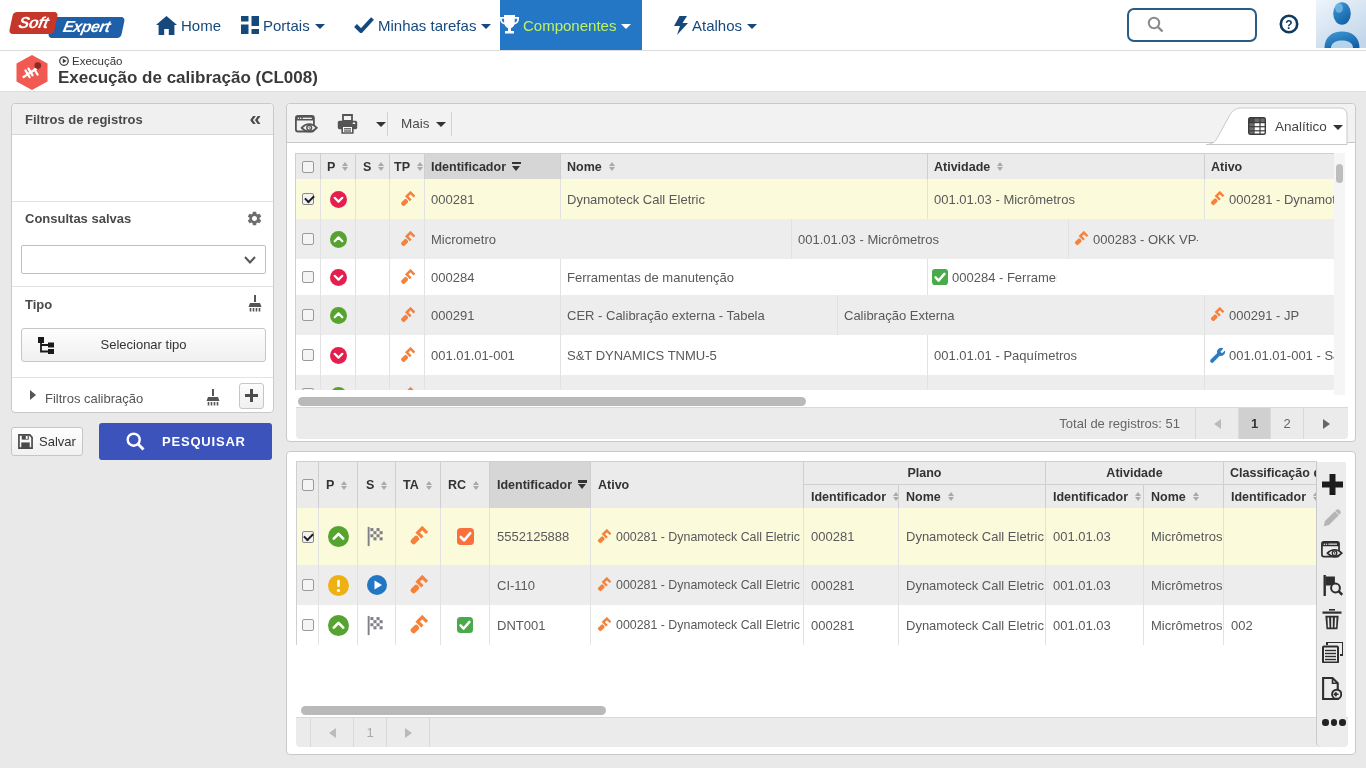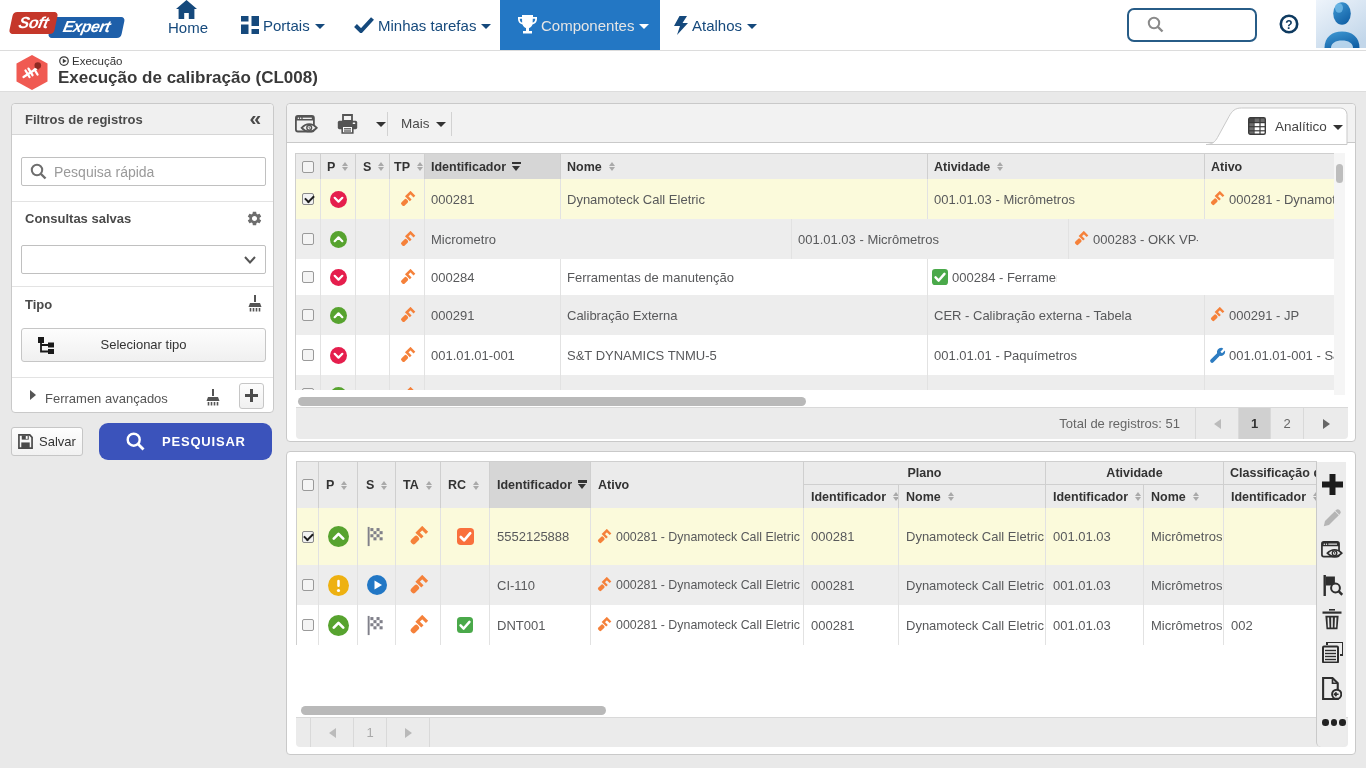--- a/index.html
+++ b/index.html
@@ -7,21 +7,21 @@
   body { font-family:"Liberation Sans", sans-serif; background:#e9e9e9; }
   #app { position:relative; width:1366px; height:768px; }
   .abs { position:absolute; }
 
   
   #navbar { position:absolute; left:0; top:0; width:1366px; height:51px; background:#fff; border-bottom:1px solid #dcdcdc; }
   .navitem { position:absolute; top:0; height:50px; display:flex; align-items:center; color:#15497c; font-size:15px; }
   .navitem svg { display:block; }
   .navlbl { margin-left:4px; }
   .caret { width:0; height:0; border-left:5px solid transparent; border-right:5px solid transparent; border-top:5.5px solid #15497c; margin-left:5px; margin-top:2px; }
-  #nav-comp { background:#2377c4; color:#e5e5e5; padding:0 11px 0 18px; }
+  #nav-comp { background:#2377c4; color:#bef264; padding:0 11px 0 0; }
   #nav-comp .caret { border-top-color:#fff; }
   
   #logo { position:absolute; left:9px; top:12px; width:116px; height:27px; }
   .logobox { position:absolute; transform:skewX(-12deg); border-radius:4px; color:#fff; font-style:italic; font-weight:bold; font-size:16px; text-align:center; letter-spacing:-0.5px; }
   #logo-soft { left:2px; top:0; width:45px; height:22px; line-height:21px; background:#c5372a; z-index:2; }
   #logo-exp  { left:41px; top:5px; width:73px; height:21px; line-height:20px; background:#1e5fa9; z-index:1; }
   
   #nav-search { position:absolute; left:1127px; top:8px; width:130px; height:34px; border:2px solid #275c87; border-radius:7px; background:#fff; }
   
   #avatar { position:absolute; right:0; top:0; width:50px; height:48px; }
@@ -38,21 +38,21 @@
   #sidebar { left:11px; top:103px; width:263px; height:310px; }
   #sb-head { height:31px; background:#f0f0f0; border-bottom:1px solid #d6d6d6; border-radius:4px 4px 0 0; line-height:30px; }
   #sb-head .t { margin-left:13px; font-size:13px; font-weight:bold; color:#4a4a4a; }
   #sb-head .c { float:right; margin-right:10px; font-size:21px; font-weight:bold; color:#4a4a4a; letter-spacing:-2px; line-height:28px; }
   .sb-input { position:absolute; left:9px; width:245px; height:29px; border:1px solid #c0c0c0; background:#fff; border-radius:2px; }
   .sb-lbl { position:absolute; left:13px; font-size:13px; font-weight:bold; color:#4a4a4a; }
   .sb-div { position:absolute; left:0; width:261px; border-top:1px solid #e3e3e3; }
   .ricon { position:absolute; right:10px; }
   #sel-tipo { position:absolute; left:9px; top:224px; width:245px; height:34px; border:1px solid #c6c6c6; border-radius:3px; background:linear-gradient(#fdfdfd,#f0f0f0); font-size:13px; color:#333; text-align:center; line-height:32px; }
   #btn-salvar { position:absolute; left:11px; top:427px; width:72px; height:29px; background:linear-gradient(#fefefe,#f1f1f1); border:1px solid #c6c6c6; border-radius:3px; font-size:13px; color:#333; display:flex; align-items:center; justify-content:center; gap:6px; }
-  #btn-pesq { position:absolute; left:99px; top:423px; width:173px; height:37px; background:#3b53bb; border-radius:9px; color:#fff; font-weight:bold; font-size:13px; display:flex; align-items:center; letter-spacing:0.8px; }
+  #btn-pesq { position:absolute; left:99px; top:423px; width:173px; height:37px; background:#3b53bb; border-radius:3px; color:#fff; font-weight:bold; font-size:13px; display:flex; align-items:center; letter-spacing:0.8px; }
 
   
   #panel1 { left:286px; top:103px; width:1070px; height:339px; }
   #panel2 { left:286px; top:451px; width:1070px; height:304px; }
   #toolbar1 { position:absolute; left:0; top:0; width:1068px; height:39px; background:#f2f2f2; border-bottom:1px solid #c9c9c9; border-radius:4px 4px 0 0; }
   .tsep { position:absolute; top:8px; height:24px; border-left:1px solid #d2d2d2; }
 
   
   .tbl { position:absolute; font-size:13px; color:#58595b; }
   .trow { display:flex; }
@@ -117,21 +117,21 @@
           <path d="M7.5 5.5 L15 10 L7.5 14.5 Z" fill="#fff"></path>
         </g>
     </defs>
   </svg>
 
   <div id="navbar">
     <div id="logo">
       <div class="logobox" id="logo-soft">Soft</div>
       <div class="logobox" id="logo-exp">Expert</div>
     </div>
-    <div class="navitem" style="left:164px;flex-direction:column;">
+    <div class="navitem" style="left:156px;">
       <svg width="21" height="19" viewBox="0 0 21 19">
           <path d="M10.5 0 L21 9 h-2.6 v10 h-5.6 v-6 h-4.6 v6 H2.6 V9 H0 Z" fill="#15497c"></path>
         </svg>
       <span class="navlbl">Home</span>
     </div>
     <div class="navitem" style="left:241px;">
       <svg width="18" height="18" viewBox="0 0 18 18">
           <path d="M0 0 h7.5 v5.5 H0 Z M10.5 0 H18 V10 h-7.5 Z M0 8.5 h7.5 V18 H0 Z M10.5 13 H18 v5 h-7.5 Z" fill="#15497c"></path>
         </svg>
       <span class="navlbl">Portais</span>
@@ -204,27 +204,20 @@
           <circle cx="6" cy="6" r="5.1" fill="none" stroke="#3a3a3a" stroke-width="1.5"></circle>
           <path d="M4.6 3.4 L9.2 6 L4.6 8.6 Z" fill="#3a3a3a"></path>
         </svg>
       Execução
     </div>
     <div id="pgtitle">Execução de calibração (CL008)</div>
   </div>
 
   <div class="panel" id="sidebar">
     <div id="sb-head"><span class="t">Filtros de registros</span><span class="c">«&nbsp;</span></div>
-    <div class="sb-input" style="top:53px;">
-      <svg width="17" height="17" viewBox="0 0 17 17" style="position:absolute;left:8px;top:5px;">
-          <circle cx="7" cy="7" r="5.2" fill="none" stroke="#6e6e6e" stroke-width="2"></circle>
-          <line x1="11" y1="11" x2="15.5" y2="15.5" stroke="#6e6e6e" stroke-width="2.4"></line>
-        </svg>
-      <span style="position:absolute;left:32px;top:6px;font-size:14px;color:#9a9a9a;">Pesquisa rápida</span>
-    </div>
     <div class="sb-div" style="top:97px;"></div>
     <div class="sb-lbl" style="top:107px;">Consultas salvas</div>
     <svg class="ricon" width="17" height="17" viewBox="0 0 24 24" style="top:106px;">
         <path d="M19.14 12.94c.04-.3.06-.61.06-.94 0-.32-.02-.64-.07-.94l2.03-1.58c.18-.14.23-.41.12-.61l-1.92-3.32c-.12-.22-.37-.29-.59-.22l-2.39.96c-.5-.38-1.03-.7-1.62-.94l-.36-2.54c-.04-.24-.24-.41-.48-.41h-3.84c-.24 0-.43.17-.47.41l-.36 2.54c-.59.24-1.13.57-1.62.94l-2.39-.96c-.22-.08-.47 0-.59.22L2.74 8.87c-.12.21-.08.47.12.61l2.03 1.58c-.05.3-.09.63-.09.94s.02.64.07.94l-2.03 1.58c-.18.14-.23.41-.12.61l1.92 3.32c.12.22.37.29.59.22l2.39-.96c.5.38 1.03.7 1.62.94l.36 2.54c.05.24.24.41.48.41h3.84c.24 0 .44-.17.47-.41l.36-2.54c.59-.24 1.13-.56 1.62-.94l2.39.96c.22.08.47 0 .59-.22l1.92-3.32c.12-.22.07-.47-.12-.61l-2.01-1.58zM12 15.6c-1.98 0-3.6-1.62-3.6-3.6s1.62-3.6 3.6-3.6 3.6 1.62 3.6 3.6-1.62 3.6-3.6 3.6z" fill="#6d6d6d"></path>
       </svg>
     <div class="sb-input" style="top:141px;">
       <svg width="12" height="8" viewBox="0 0 12 8" style="position:absolute;right:9px;top:10px;">
           <path d="M1 1 L6 6.5 L11 1" fill="none" stroke="#555" stroke-width="2"></path>
         </svg>
     </div>
@@ -246,21 +239,21 @@
             <rect x="0" y="0" width="6" height="6"></rect>
             <rect x="10" y="5.5" width="6" height="5"></rect>
             <rect x="10" y="12" width="6" height="5"></rect>
           </g>
           <path d="M3 6 V14.5 H10 M3 8 H10" fill="none" stroke="#1a1a1a" stroke-width="1.8"></path>
         </svg>
       Selecionar tipo
     </div>
     <div class="sb-div" style="top:273px;"></div>
     <div style="position:absolute;left:18px;top:286px;width:0;height:0;border-top:5px solid transparent;border-bottom:5px solid transparent;border-left:6px solid #555;"></div>
-    <div class="sb-lbl" style="left:33px;top:287px;font-weight:normal;color:#555;">Ferramen avançados</div>
+    <div class="sb-lbl" style="left:33px;top:287px;font-weight:normal;color:#555;">Filtros calibração</div>
     <svg width="16" height="17" viewBox="0 0 16 17" style="position:absolute;right:52px;top:285px;">
         <path d="M7 0 h2 v7 h-2 Z" fill="#555"></path>
         <path d="M3 8 h10 l1.5 4 h-13 Z" fill="#555"></path>
         <g stroke="#555" stroke-width="1.6">
           <line x1="3.5" y1="13" x2="3.5" y2="16.5"></line>
           <line x1="6.5" y1="13" x2="6.5" y2="16.5"></line>
           <line x1="9.5" y1="13" x2="9.5" y2="16.5"></line>
           <line x1="12.5" y1="13" x2="12.5" y2="16.5"></line>
         </g>
       </svg>
@@ -419,22 +412,22 @@
               <use href="#circup"></use>
             </svg>
           </div>
         <div class="tc" style="width:34px;"></div>
         <div class="tc" style="width:35px;justify-content:center;">
             <svg width="17" height="17" viewBox="0 0 20 20">
               <use href="#calo"></use>
             </svg>
           </div>
         <div class="tc" style="width:136px;padding-left:6px;">000291</div>
+        <div class="tc" style="width:277px;padding-left:6px;">CER - Calibração externa - Tabela</div>
         <div class="tc" style="width:367px;padding-left:6px;">Calibração Externa</div>
-        <div class="tc" style="width:277px;padding-left:6px;">CER - Calibração externa - Tabela</div>
         <div class="tc" style="width:129px;padding-left:4px;border-right:none;text-align:center;"><svg width="16" height="16" viewBox="0 0 20 20" style="flex:none;margin-right:4px;">
               <use href="#calo"></use>
             </svg>000291 - JP</div>
       </div>
       <div class="trow rW" style="height:40px;">
         <div class="tc" style="width:25px;justify-content:center;">
             <span class="cb"></span>
           </div>
         <div class="tc" style="width:35px;justify-content:center;">
             <svg width="17" height="17" viewBox="0 0 20 20">

